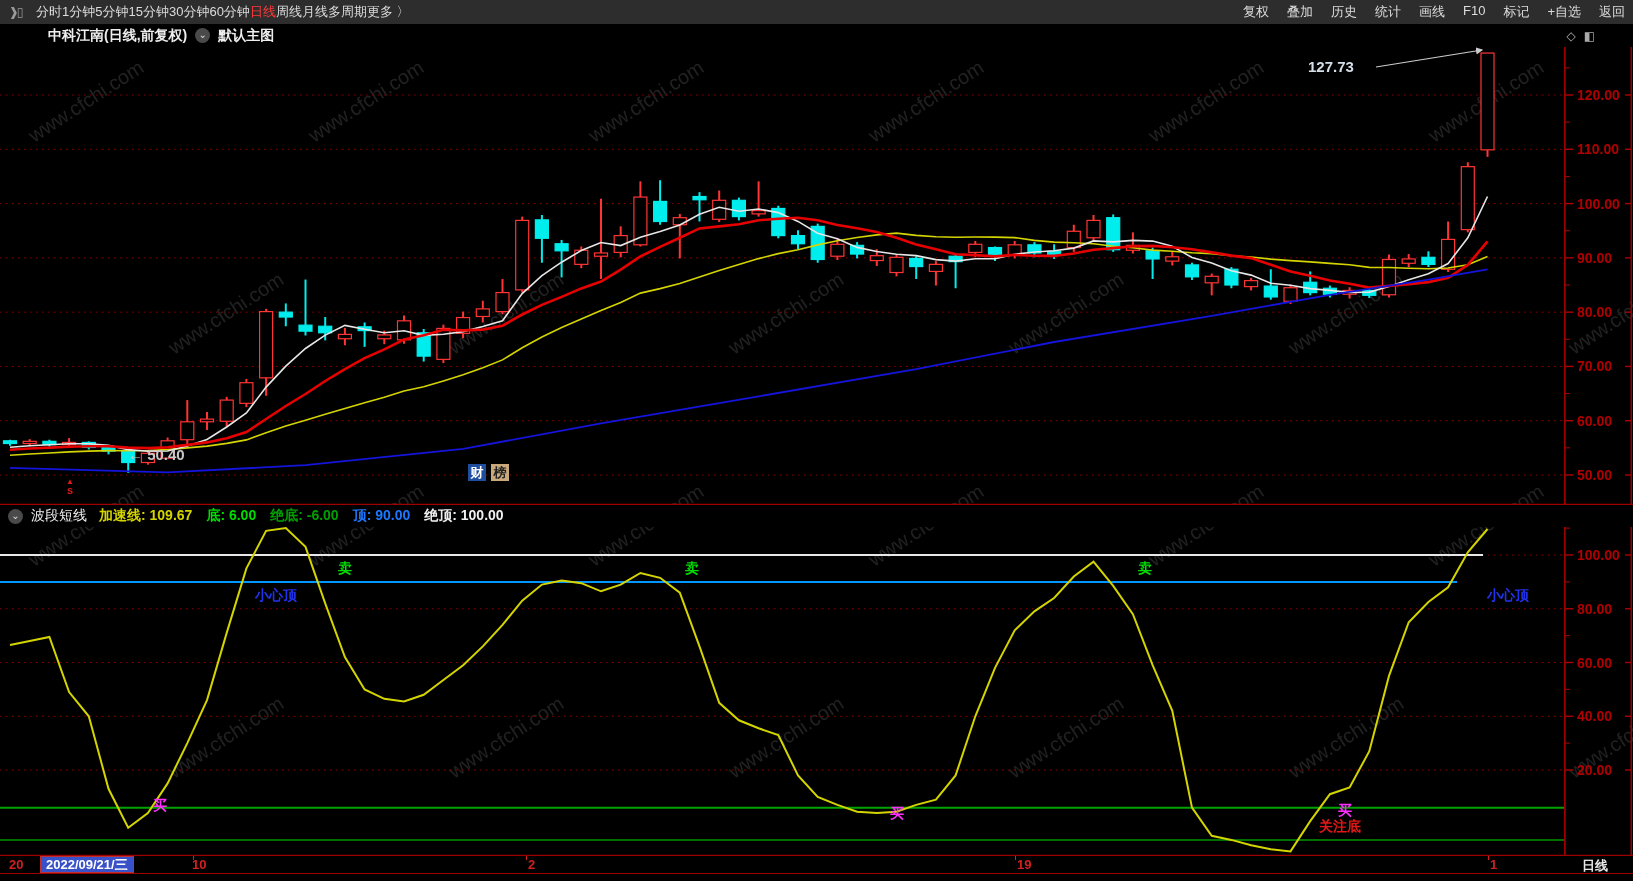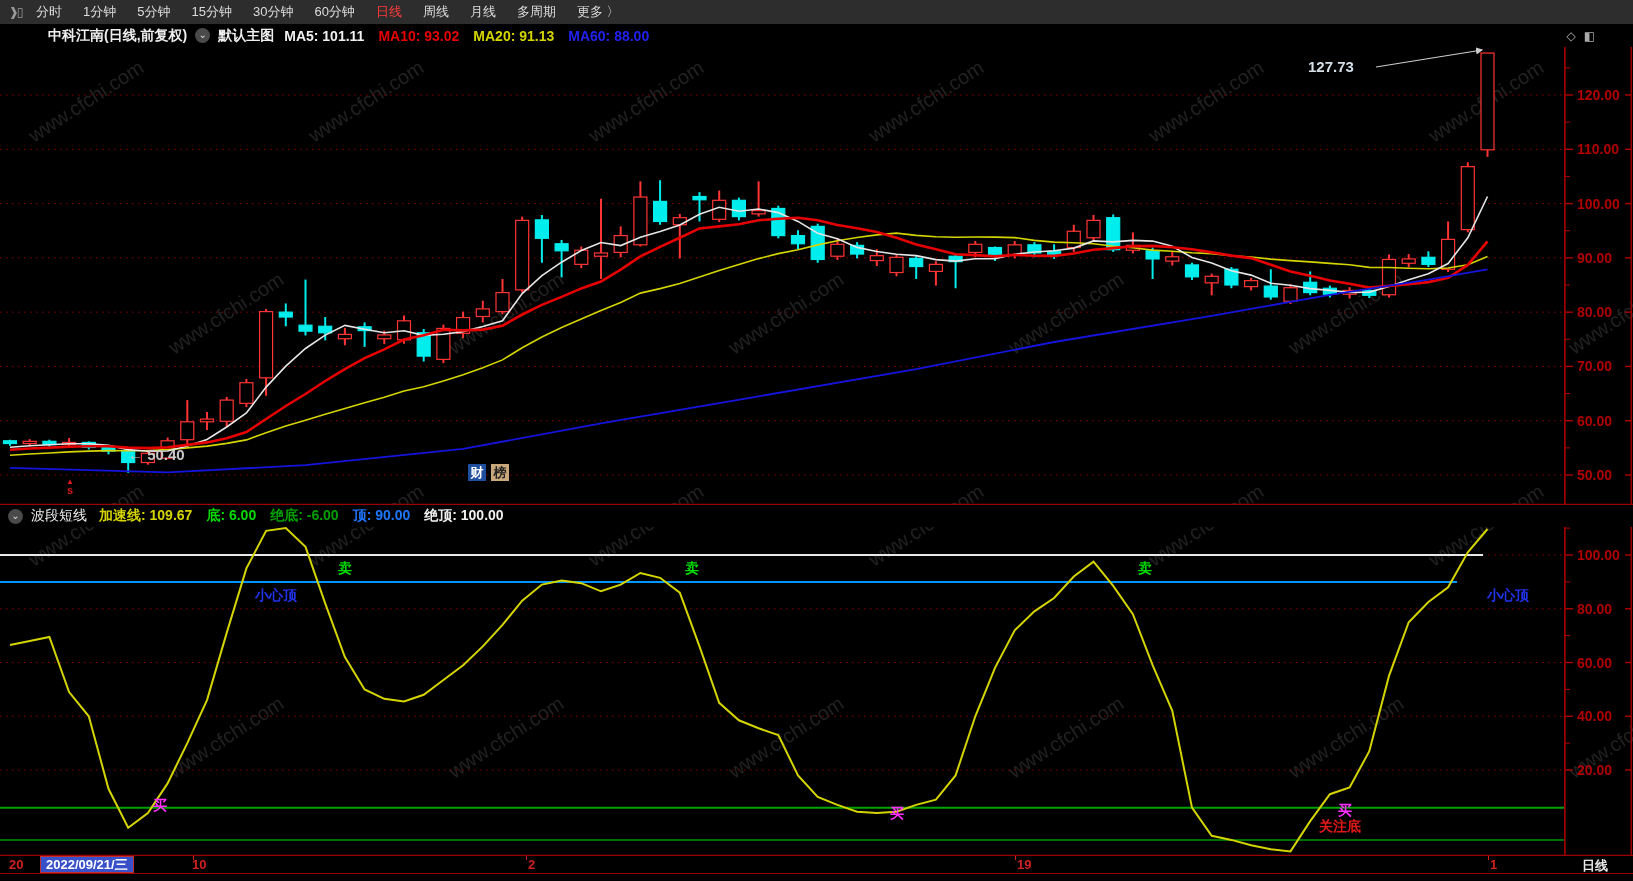--- a/index.html
+++ b/index.html
@@ -1,21 +1,21 @@
 <!DOCTYPE html>
 <html><head>
 <meta charset="utf-8">
 <style>
   html,body{margin:0;padding:0;background:#000;}
   body{width:1633px;height:881px;position:relative;overflow:hidden;
        font-family:"Liberation Sans","DejaVu Sans",sans-serif;-webkit-font-smoothing:antialiased;}
   .topbar{position:absolute;left:0;top:0;width:1633px;height:24px;background:#2d2d2d;
           display:flex;align-items:center;font-size:13px;color:#dcdcdc;z-index:5;}
   .appicon{width:30px;text-align:center;color:#9a9a9a;font-size:12px;letter-spacing:-2px;}
-  .menu-left{display:flex;gap:21px;margin-left:6px;}
+  .menu-left{display:flex;margin-left:6px;}
   .menu-left .mi{cursor:default;white-space:nowrap;}
   .menu-left .mi.sel{color:#ff3b3b;}
   .menu-right{display:flex;gap:18px;margin-left:auto;margin-right:8px;}
   .menu-right .mi{white-space:nowrap;}
   .infobar{position:absolute;left:16px;top:24px;width:1633px;height:23px;background:#000;
            display:flex;align-items:center;font-size:14px;color:#eee;z-index:5;padding-left:24px;}
   .infobar .title{margin-left:8px;font-weight:bold;}
   .chevcirc{display:inline-block;width:15px;height:15px;border-radius:50%;background:#4a4a4a;
             color:#ddd;font-size:10px;line-height:13px;text-align:center;margin:0 8px;}
   .layout{font-weight:bold;margin-right:10px;}
@@ -54,28 +54,38 @@
       <span class="mi">5分钟</span>
       <span class="mi">15分钟</span>
       <span class="mi">30分钟</span>
       <span class="mi">60分钟</span>
       <span class="mi sel" style="color: rgb(255, 59, 59);">日线</span>
       <span class="mi">周线</span>
       <span class="mi">月线</span>
       <span class="mi">多周期</span>
       <span class="mi">更多 〉</span>
     </div>
+  <div class="menu-right" id="menuRight">
+      <span class="mi">复权</span>
+      <span class="mi">叠加</span>
+      <span class="mi">历史</span>
+      <span class="mi">统计</span>
+      <span class="mi">画线</span>
+      <span class="mi">F10</span>
+      <span class="mi">标记</span>
+      <span class="mi">+自选</span>
+      <span class="mi">返回</span>
+    </div>
 </div>
 
 <div class="infobar">
   <span class="title">中科江南(日线,前复权)</span>
   <span class="chevcirc">⌄</span>
   <span class="layout">默认主图</span>
 
-  <span id="maLabels"><span style="color: rgb(240, 240, 240);">MA5: 101.11</span><span style="color: rgb(230, 0, 0);">MA10: 93.02</span><span style="color: rgb(212, 212, 0);">MA20: 91.13</span><span style="color: rgb(34, 34, 238);">MA60: 88.00</span></span>
   <span class="ibar-icons">
     <span>◇</span>
     <span>◧</span>
   </span>
 </div>
 
 <svg id="mainChart" width="1633" height="458">
     <defs>
       <marker id="arr" markerWidth="7" markerHeight="7" refX="5" refY="3" orient="auto">
         <path d="M0,0 L6,3 L0,6 Z" fill="#ccc"></path>

